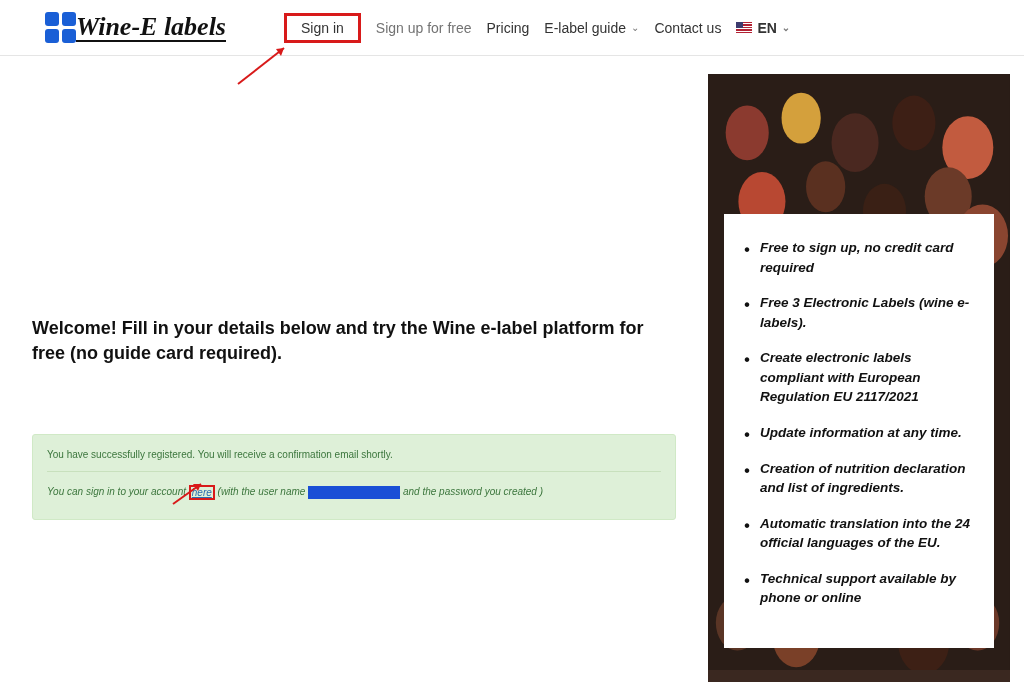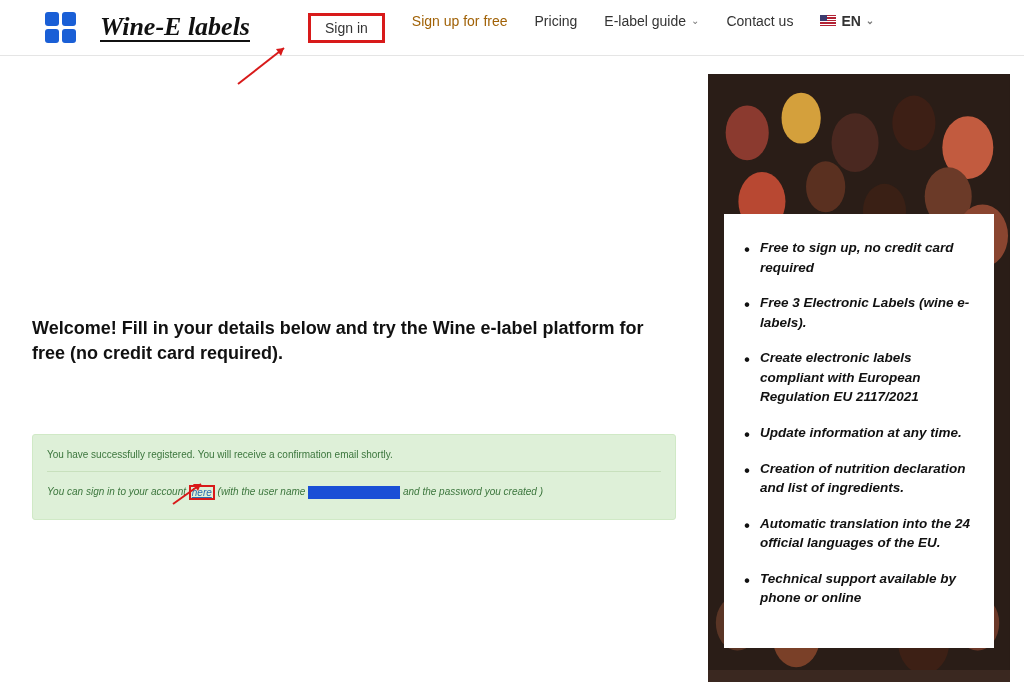--- a/index.html
+++ b/index.html
@@ -1,27 +1,27 @@
 <!DOCTYPE html>
 <html><head>
   <meta charset="utf-8">
   <style>
     * { margin: 0; padding: 0; box-sizing: border-box; }
     body { font-family: -apple-system, BlinkMacSystemFont, "Segoe UI", Arial, sans-serif; background: #fff; width: 1024px; height: 682px; overflow: hidden; position: relative; }
     
     .header { height: 56px; border-bottom: 1px solid #e5e5e5; display: flex; align-items: center; padding: 0 20px 0 45px; }
-    .logo { display: flex; align-items: center; gap: 24px; }
+    .logo { display: flex; align-items: center; gap: 0; }
     .logo-icon { display: grid; grid-template-columns: repeat(2, 14px); grid-template-rows: repeat(2, 14px); gap: 3px; }
     .logo-sq { background: #1a5fd6; border-radius: 3px; }
     .logo-sq.qr { background: #1a5fd6; position: relative; }
     .logo-text { font-family: 'Brush Script MT', cursive; font-size: 26px; font-style: italic; color: #111; font-weight: 600; border-bottom: 2px solid #111; padding-bottom: 0px; line-height: 1; }
     
-    .nav { display: flex; align-items: flex-start; gap: 27px; margin-left: 58px; font-size: 14px; }
+    .nav { display: flex; align-items: center; gap: 15px; margin-left: 58px; font-size: 14px; }
     .nav-item { color: #333; text-decoration: none; cursor: pointer; }
-    .nav-item.blue { color: #a16207; }
+    .nav-item.blue { color: #737373; }
     .nav-item.dropdown { display: flex; align-items: center; gap: 5px; }
     .chevron { font-size: 10px; color: #777; }
     
     .signin-box { border: 3px solid #d81a1a; padding: 4px 14px; position: relative; }
     
     .arrow1 { position: absolute; top: 42px; left: 228px; pointer-events: none; }
     .arrow2 { position: absolute; top: 478px; left: 165px; pointer-events: none; }
     
     .lang { display: flex; align-items: center; gap: 5px; font-weight: bold; }
     .flag { width: 16px; height: 11px; background: linear-gradient(to bottom, #b22234 0%, #b22234 7.7%, #fff 7.7%, #fff 15.4%, #b22234 15.4%, #b22234 23.1%, #fff 23.1%, #fff 30.8%, #b22234 30.8%, #b22234 38.5%, #fff 38.5%, #fff 46.2%, #b22234 46.2%, #b22234 53.8%, #fff 53.8%, #fff 61.5%, #b22234 61.5%, #b22234 69.2%, #fff 69.2%, #fff 76.9%, #b22234 76.9%, #b22234 84.6%, #fff 84.6%, #fff 92.3%, #b22234 92.3%); position: relative; }
@@ -79,21 +79,21 @@
   </div>
 </div>
 
 <svg class="arrow1" width="70" height="50">
   <line x1="10" y1="42" x2="56" y2="6" stroke="#d81a1a" stroke-width="2"></line>
   <polygon points="56,6 48,7 53,14" fill="#d81a1a"></polygon>
 </svg>
 
 <div class="main">
   <div class="left">
-    <h2 class="welcome">Welcome! Fill in your details below and try the Wine e-label platform for free (no credit card required).</h2>
+    <h2 class="welcome">Welcome! Fill in your details below and try the Wine e-label platform for free (no guide card required).</h2>
     <div class="alert">
       <div class="alert-line1">You have successfully registered. You will receive a confirmation email shortly.</div>
       <div class="alert-line2">
         <span>You can sign in to your account </span><span class="here-box"><a class="here-link">here</a></span><span> (with the user name </span><span class="redact"></span><span> and the password you created )</span>
       </div>
     </div>
   </div>
   <div class="right">
     <div class="sidebar-bg">
       <svg class="bottles" viewBox="0 0 308 608" preserveAspectRatio="xMidYMid slice">

